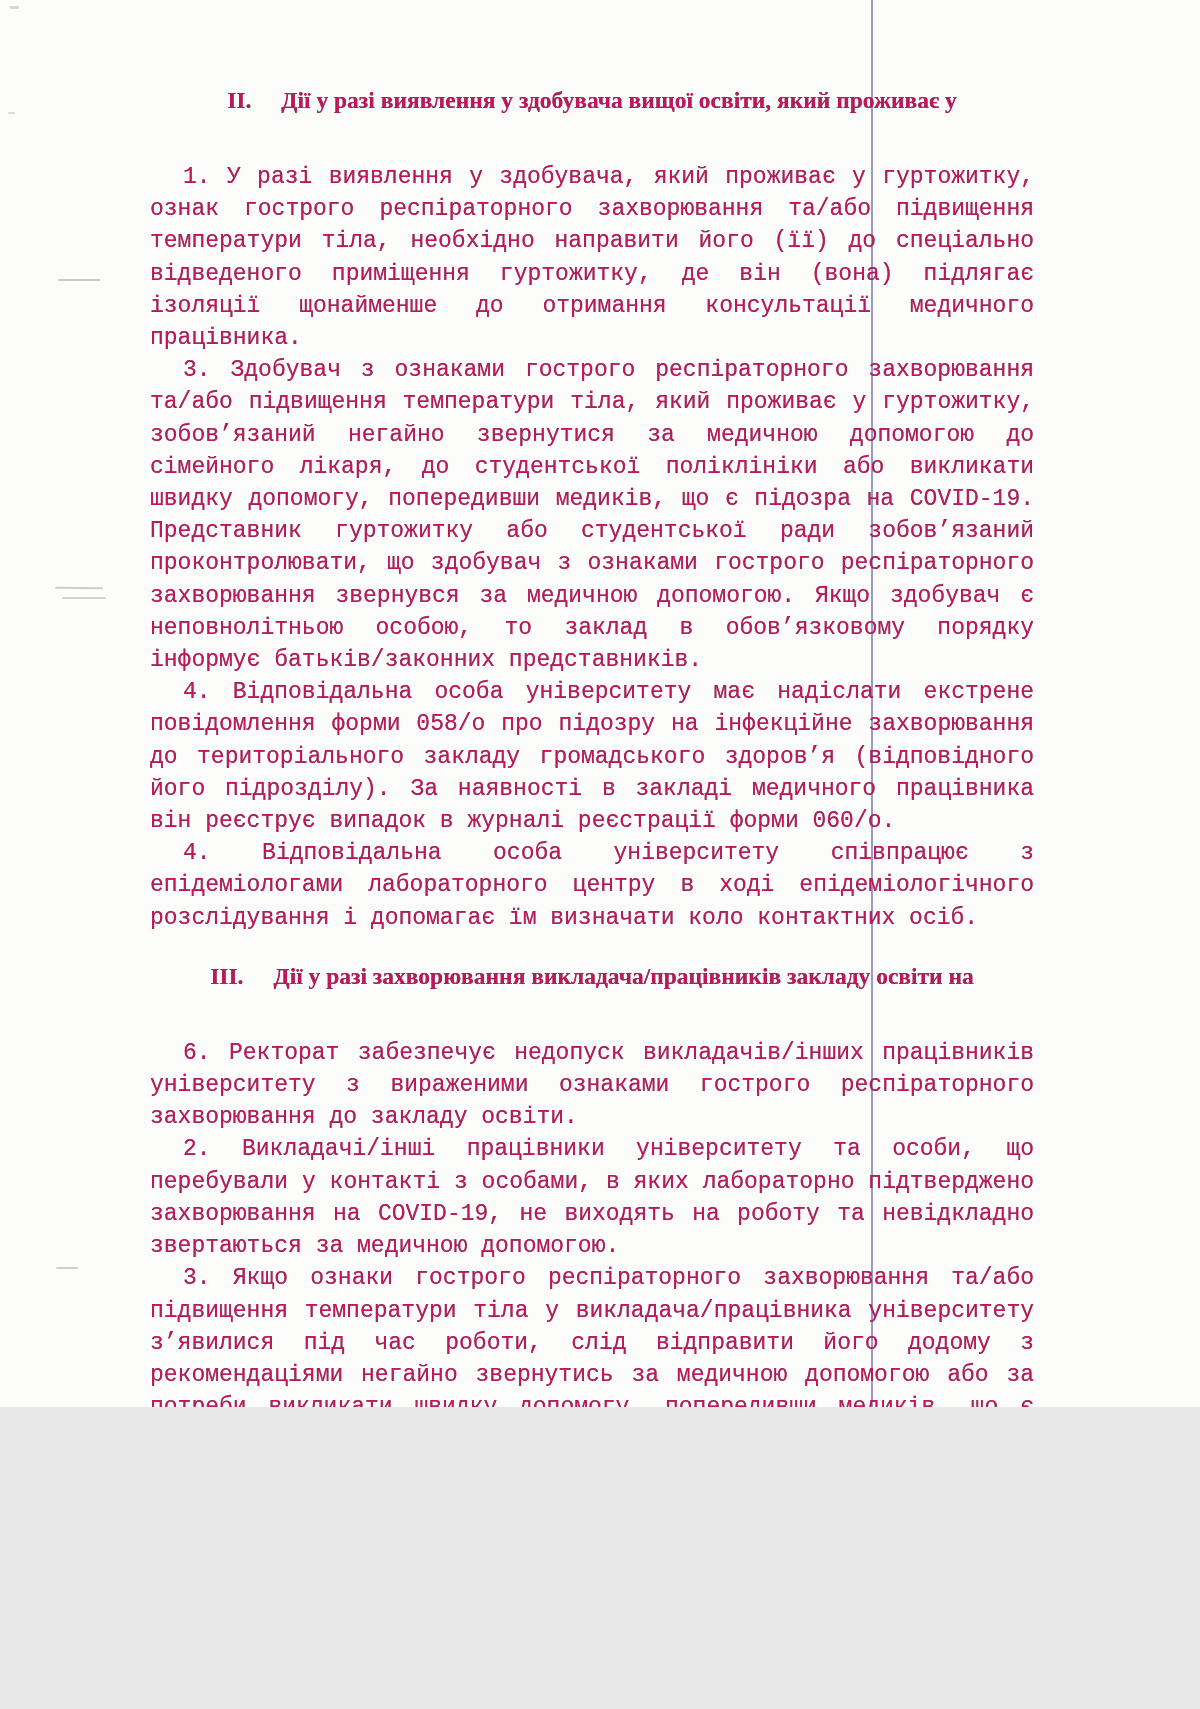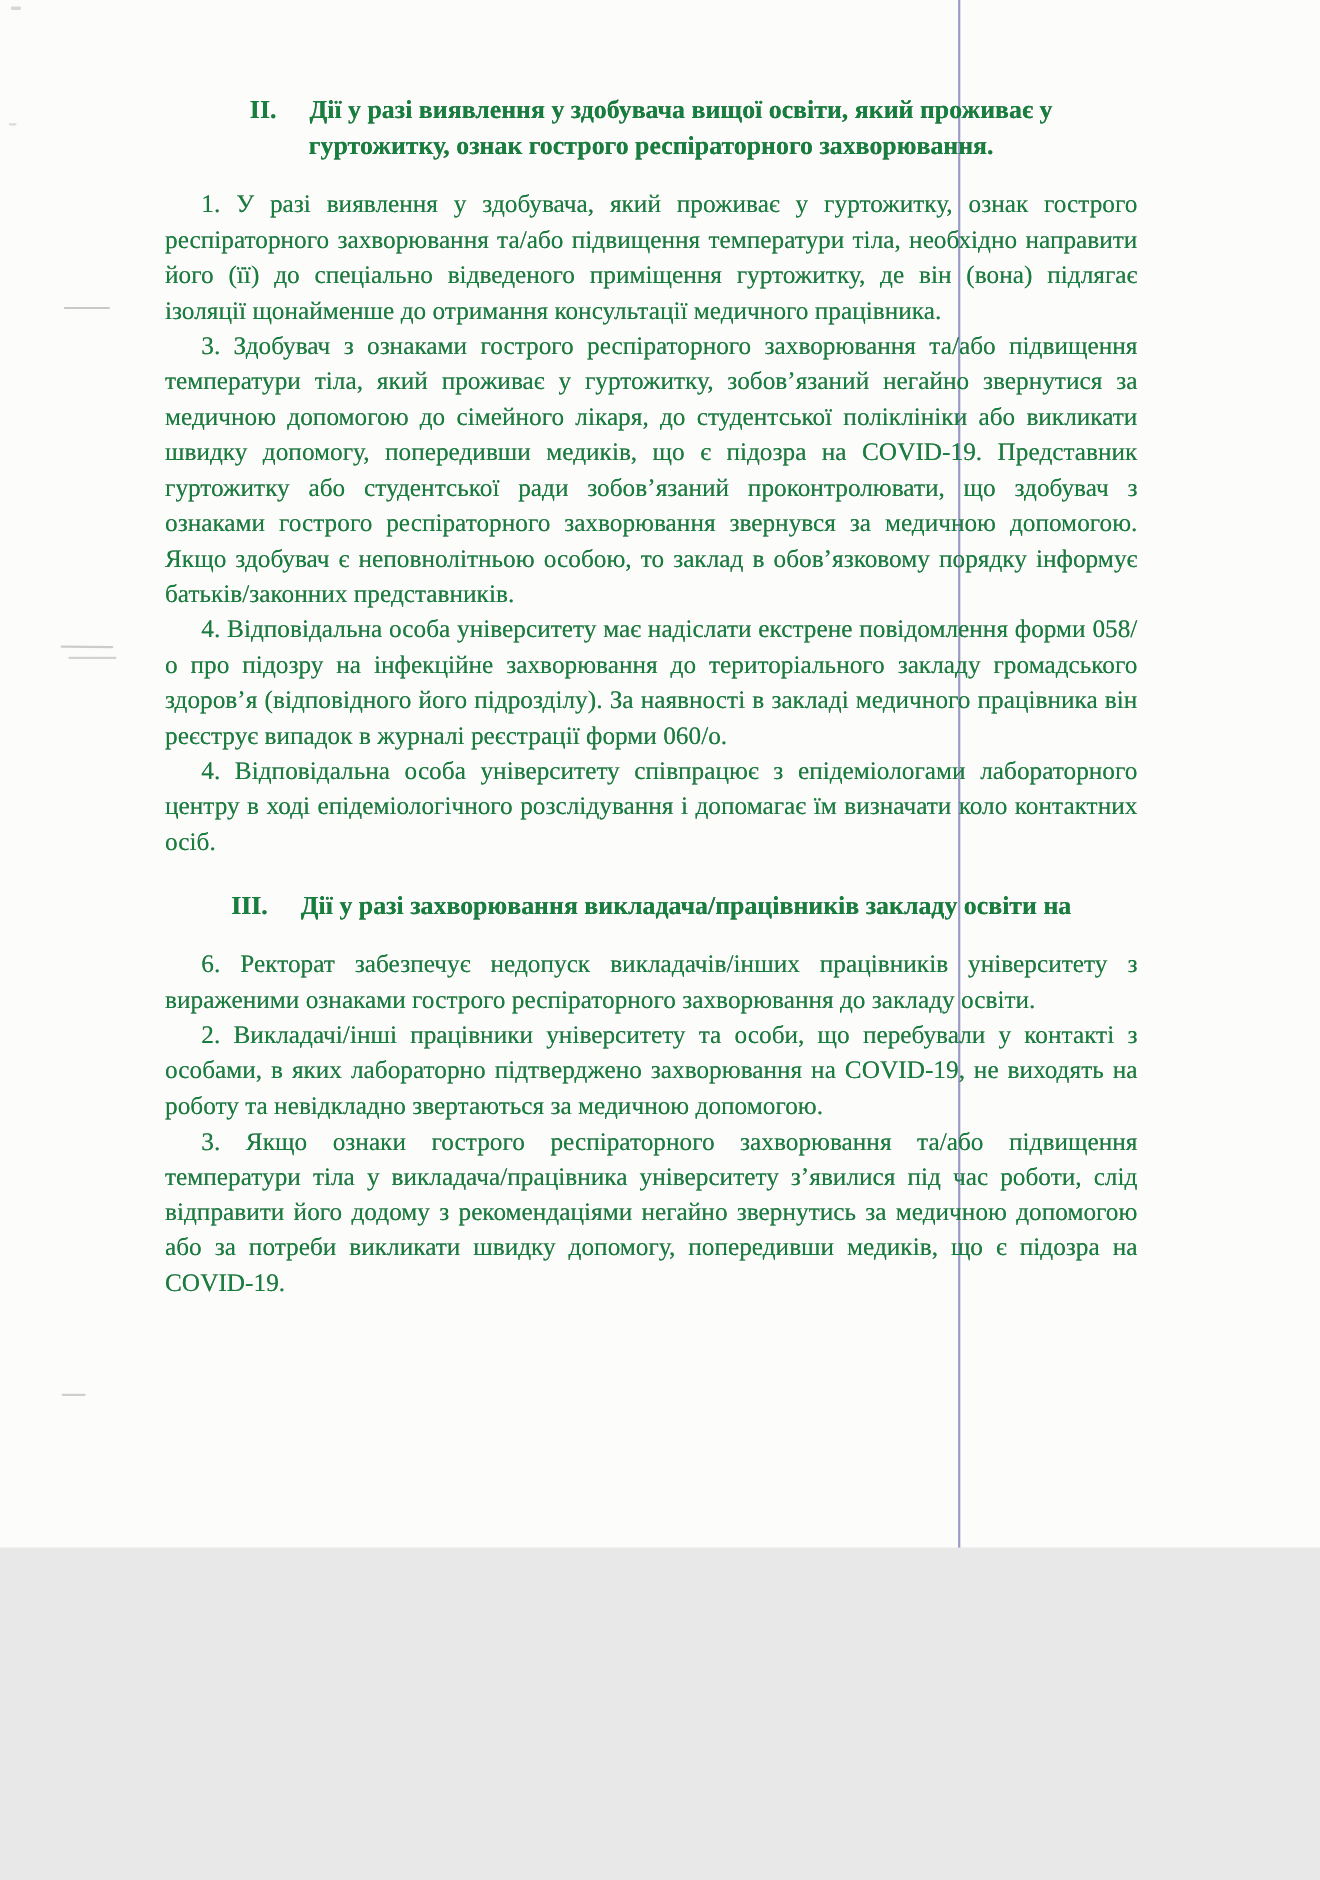--- a/index.html
+++ b/index.html
@@ -4,21 +4,21 @@
 <style>
   html, body { margin: 0; padding: 0; background: #e8e8e8; }
   .page {
     position: relative;
     width: 1200px;
     height: 1407px;
     margin: 0 auto;
     background: #fcfcfa;
     overflow: hidden;
     font-family: "Liberation Serif", serif;
-    color: #15803d;
+    color: #be185d;
   }
   
   .fold-line {
     position: absolute;
     left: 871px;
     top: 0;
     width: 2px;
     height: 1709px;
     background: #8e90c0;
     opacity: 0.9;
@@ -51,21 +51,21 @@
   .heading {
     margin: 0;
     font-size: 23.5px;
     line-height: 33px;
     font-weight: bold;
     text-align: center;
     text-shadow: 0 0 0.5px rgba(0,0,0,0.6);
   }
   .h-line { display: block; }
   .h-gap { display: inline-block; width: 30px; }
-  .body-block { margin-top: 20px; }
+  .body-block { margin-top: 44px; font-family: Liberation Mono, monospace; }
   .para {
     margin: 0;
     font-size: 23px;
     line-height: 32.2px;
     text-align: justify;
     text-align-last: left;
     text-indent: 33px;
     text-shadow: 0 0 0.4px rgba(0,0,0,0.5);
   }
   .section-iii { margin-top: 26px; }
@@ -82,21 +82,20 @@
   <div class="artifact a3"></div>
   <div class="artifact a4"></div>
   <div class="artifact a5"></div>
   <div class="artifact a6"></div>
 
   <div class="doc">
 
     <section>
       <h2 class="heading">
         <span class="h-line"><span>II.</span><span class="h-gap"></span><span>Дії у разі виявлення у здобувача вищої освіти, який проживає у</span></span>
-        <span class="h-line">гуртожитку, ознак гострого респіраторного захворювання.</span>
       </h2>
       <div class="body-block">
         <p class="para">1. У разі виявлення у здобувача, який проживає у гуртожитку, ознак гострого респіраторного захворювання та/або підвищення температури тіла, необхідно направити його (її) до спеціально відведеного приміщення гуртожитку, де він (вона) підлягає ізоляції щонайменше до отримання консультації медичного працівника.</p>
         <p class="para">3. Здобувач з ознаками гострого респіраторного захворювання та/або підвищення температури тіла, який проживає у гуртожитку, зобов’язаний негайно звернутися за медичною допомогою до сімейного лікаря, до студентської поліклініки або викликати швидку допомогу, попередивши медиків, що є підозра на COVID-19. Представник гуртожитку або студентської ради зобов’язаний проконтролювати, що здобувач з ознаками гострого респіраторного захворювання звернувся за медичною допомогою. Якщо здобувач є неповнолітньою особою, то заклад в обов’язковому порядку інформує батьків/законних представників.</p>
         <p class="para">4. Відповідальна особа університету має надіслати екстрене повідомлення форми 058/о про підозру на інфекційне захворювання до територіального закладу громадського здоров’я (відповідного його підрозділу). За наявності в закладі медичного працівника він реєструє випадок в журналі реєстрації форми 060/о.</p>
         <p class="para">4. Відповідальна особа університету співпрацює з епідеміологами лабораторного центру в ході епідеміологічного розслідування і допомагає їм визначати коло контактних осіб.</p>
       </div>
     </section>
 
     <section class="section-iii">

